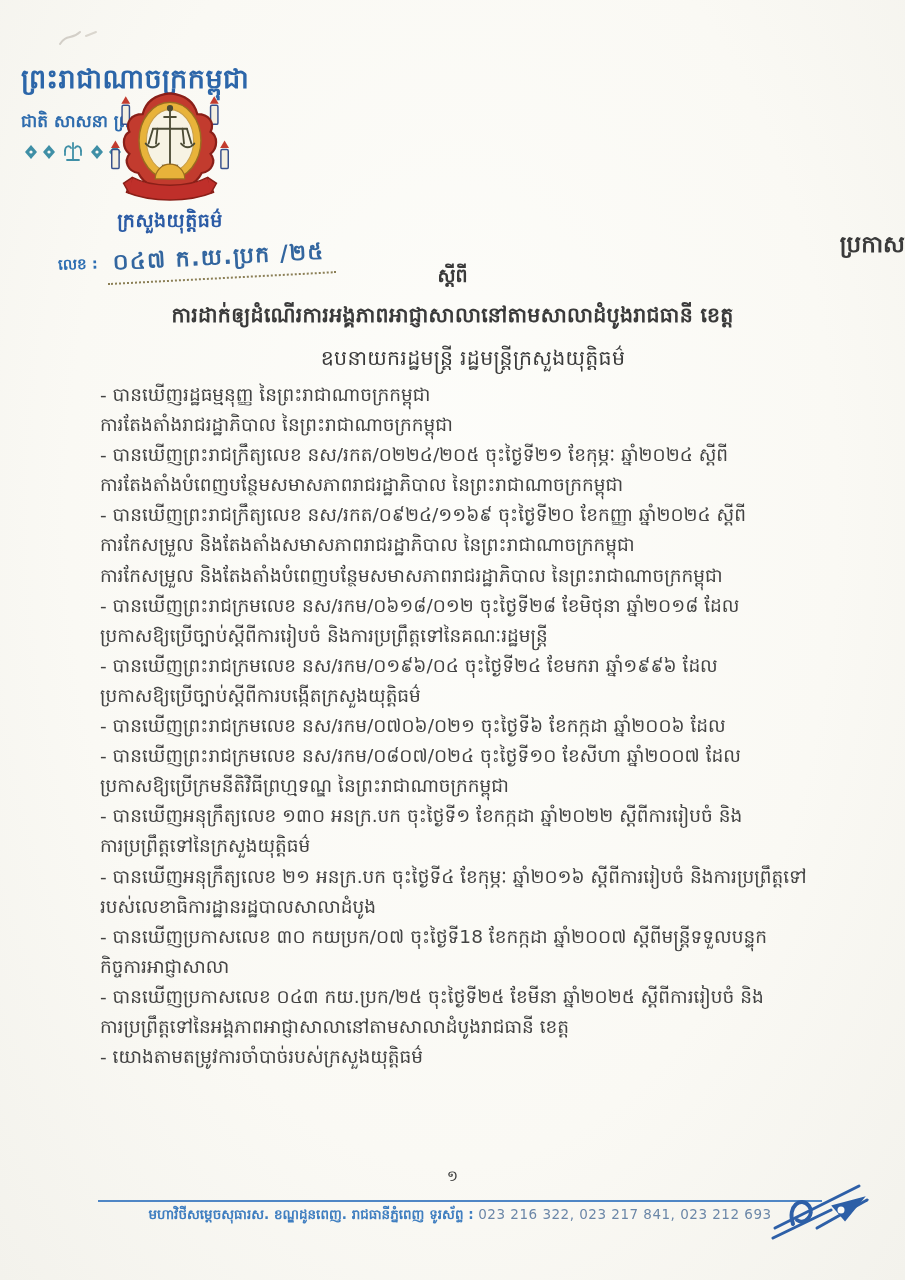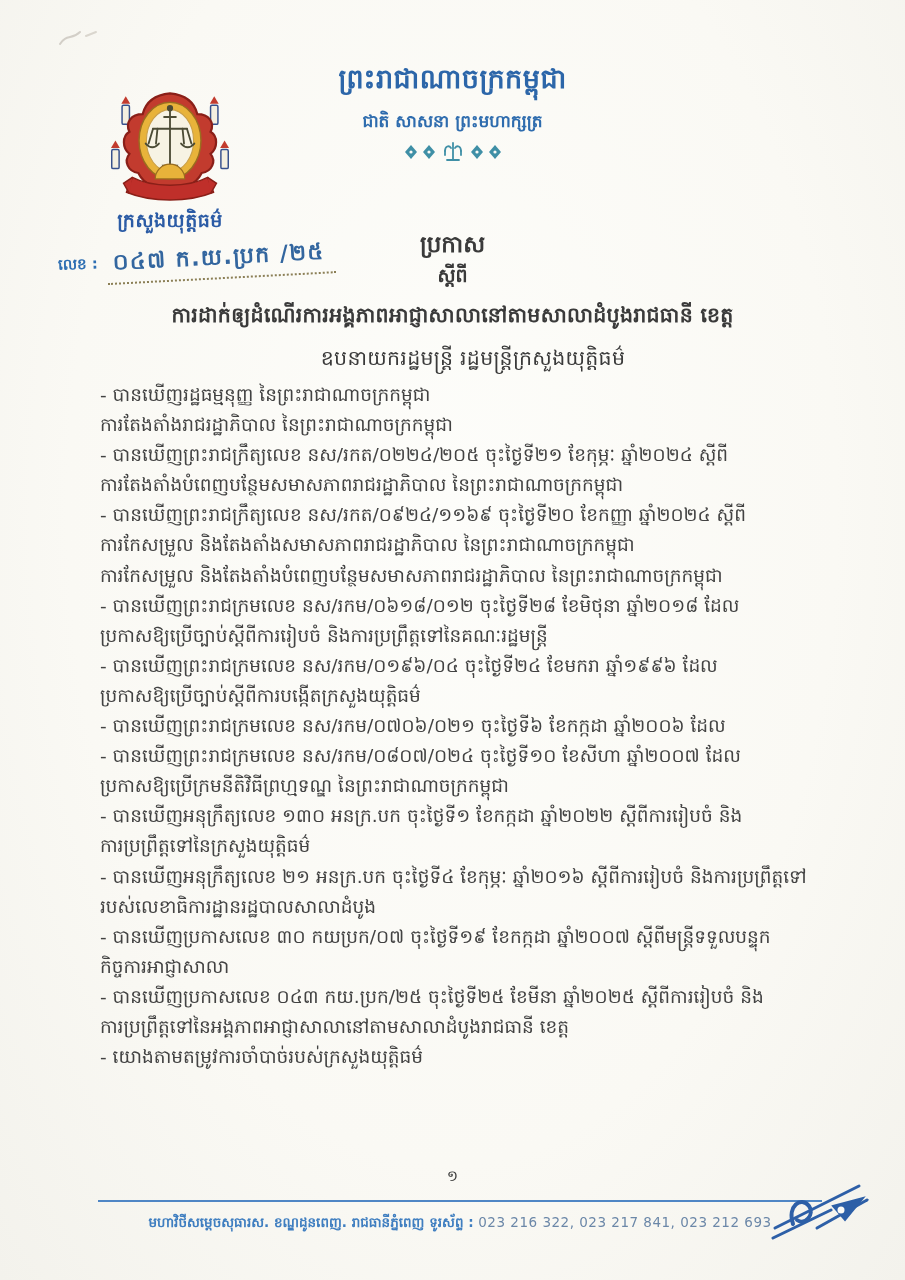--- a/index.html
+++ b/index.html
@@ -7,51 +7,51 @@
     position:relative;width:905px;height:1280px;margin:0 auto;
     background:#fbfaf6;
     background-image:radial-gradient(ellipse at 50% 40%, #fdfdfa 0%, #faf9f4 60%, #f3f2ec 100%);
     overflow:hidden;
     font-family:"DejaVu Sans", sans-serif;
     color:#414141;
   }
   
   .pencil{position:absolute;left:56px;top:26px;opacity:.55;}
   
-  .hdr{position:absolute;left:0;right:0;top:62px;text-align:center;}
+  .hdr{position:absolute;left:0;right:0;top:62px;text-align:left;padding-left:21px;}
   .hdr .l1{font-size:27px;font-weight:bold;color:#2c66a9;letter-spacing:.5px;}
   .hdr .l2{margin-top:9px;font-size:17px;font-weight:bold;color:#2e6cae;}
   .hdr .orn{margin-top:7px;height:20px;}
   
   .emblem{position:absolute;left:72px;top:86px;width:196px;text-align:center;}
   .emblem svg.crest{display:block;margin:0 auto;}
   .emblem .cap{margin-top:4px;font-size:19px;font-weight:bold;color:#2b5ba5;letter-spacing:.5px;}
   
   .docnum{position:absolute;left:58px;top:244px;transform:rotate(-2deg);white-space:nowrap;}
   .docnum .lbl{font-size:15px;font-weight:bold;color:#2e6fb3;vertical-align:baseline;}
   .docnum .val{
     display:inline-block;margin-left:4px;padding:0 10px 2px 6px;
     font-size:22px;font-weight:600;color:#33669f;letter-spacing:1.5px;
     border-bottom:2px dotted #8b7f56;transform:rotate(-1deg);
   }
   
   .titleblk{position:absolute;left:0;right:0;top:230px;text-align:center;color:#3a3a3a;}
-  .titleblk .t1{font-size:23px;font-weight:bold;}
+  .titleblk .t1{font-size:23px;font-weight:bold;text-align:right;}
   .titleblk .t2{font-size:19px;font-weight:bold;}
   .titleblk .t3{margin-top:11px;font-size:20.5px;font-weight:bold;letter-spacing:.3px;}
   .titleblk .t4{margin-top:13px;font-size:20.5px;font-weight:normal;letter-spacing:.3px;margin-left:41px;}
   
   .body{position:absolute;left:100px;top:380px;width:770px;font-size:18.5px;color:#424242;}
   .bline{line-height:30.1px;white-space:nowrap;overflow:visible;}
   
   .pagenum{position:absolute;left:0;right:0;top:1166px;text-align:center;font-size:15px;color:#3a3a3a;}
   
   .footer{
     position:absolute;left:98px;top:1200px;width:724px;
-    border-top:2px solid #4f86c5;padding-top:12px;text-align:center;
+    border-top:2px solid #4f86c5;padding-top:4px;text-align:center;
     font-size:13.5px;font-weight:bold;color:#3f7ec0;white-space:nowrap;
   }
   .footer .phones{font-weight:normal;color:#6b87a8;letter-spacing:.5px;}
   
   .sig{position:absolute;right:30px;top:1176px;}
 </style>
 </head>
 <body>
 
 <div class="sheet">
@@ -156,21 +156,21 @@
     <div class="bline">ប្រកាសឱ្យប្រើច្បាប់ស្តីពីការរៀបចំ និងការប្រព្រឹត្តទៅនៃគណៈរដ្ឋមន្ត្រី</div>
     <div class="bline">- បានឃើញព្រះរាជក្រមលេខ នស/រកម/០១៩៦/០៤ ចុះថ្ងៃទី២៤ ខែមករា ឆ្នាំ១៩៩៦ ដែល</div>
     <div class="bline">ប្រកាសឱ្យប្រើច្បាប់ស្តីពីការបង្កើតក្រសួងយុត្តិធម៌</div>
     <div class="bline">- បានឃើញព្រះរាជក្រមលេខ នស/រកម/០៧០៦/០២១ ចុះថ្ងៃទី៦ ខែកក្កដា ឆ្នាំ២០០៦ ដែល</div>
     <div class="bline">- បានឃើញព្រះរាជក្រមលេខ នស/រកម/០៨០៧/០២៤ ចុះថ្ងៃទី១០ ខែសីហា ឆ្នាំ២០០៧ ដែល</div>
     <div class="bline">ប្រកាសឱ្យប្រើក្រមនីតិវិធីព្រហ្មទណ្ឌ នៃព្រះរាជាណាចក្រកម្ពុជា</div>
     <div class="bline">- បានឃើញអនុក្រឹត្យលេខ ១៣០ អនក្រ.បក ចុះថ្ងៃទី១ ខែកក្កដា ឆ្នាំ២០២២ ស្តីពីការរៀបចំ និង</div>
     <div class="bline">ការប្រព្រឹត្តទៅនៃក្រសួងយុត្តិធម៌</div>
     <div class="bline">- បានឃើញអនុក្រឹត្យលេខ ២១ អនក្រ.បក ចុះថ្ងៃទី៤ ខែកុម្ភៈ ឆ្នាំ២០១៦ ស្តីពីការរៀបចំ និងការប្រព្រឹត្តទៅ</div>
     <div class="bline">របស់លេខាធិការដ្ឋានរដ្ឋបាលសាលាដំបូង</div>
-    <div class="bline">- បានឃើញប្រកាសលេខ ៣០ កយប្រក/០៧ ចុះថ្ងៃទី១៩ ខែកក្កដា ឆ្នាំ២០០៧ ស្តីពីមន្ត្រីទទួលបន្ទុក</div>
+    <div class="bline">- បានឃើញប្រកាសលេខ ៣០ កយប្រក/០៧ ចុះថ្ងៃទី18 ខែកក្កដា ឆ្នាំ២០០៧ ស្តីពីមន្ត្រីទទួលបន្ទុក</div>
     <div class="bline">កិច្ចការអាជ្ញាសាលា</div>
     <div class="bline">- បានឃើញប្រកាសលេខ ០៤៣ កយ.ប្រក/២៥ ចុះថ្ងៃទី២៥ ខែមីនា ឆ្នាំ២០២៥ ស្តីពីការរៀបចំ និង</div>
     <div class="bline">ការប្រព្រឹត្តទៅនៃអង្គភាពអាជ្ញាសាលានៅតាមសាលាដំបូងរាជធានី ខេត្ត</div>
     <div class="bline">- យោងតាមតម្រូវការចាំបាច់របស់ក្រសួងយុត្តិធម៌</div>
   </div>
 
   <div class="pagenum">១</div>
 
   <div class="footer">
     <span>មហាវិថីសម្ដេចសុធារស. ខណ្ឌដូនពេញ. រាជធានីភ្នំពេញ</span>

